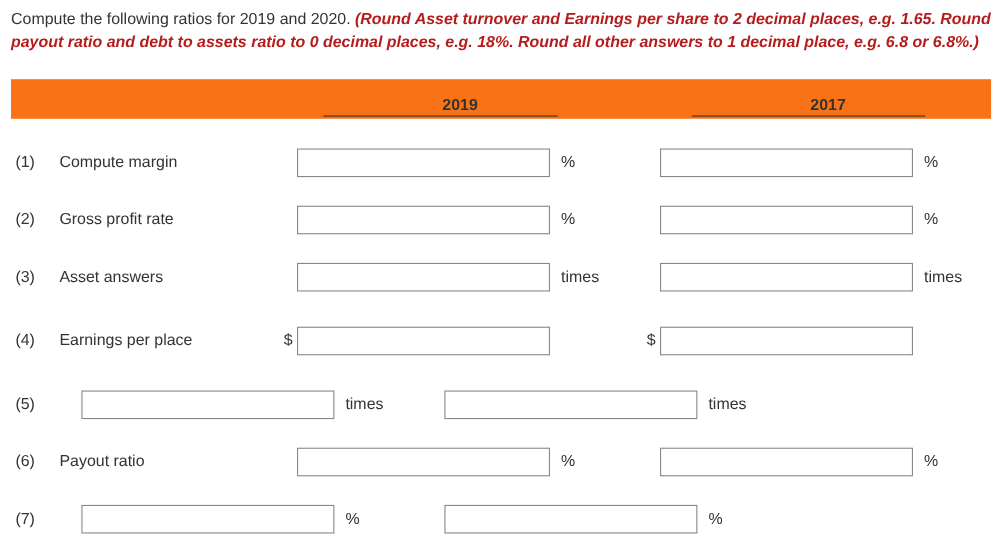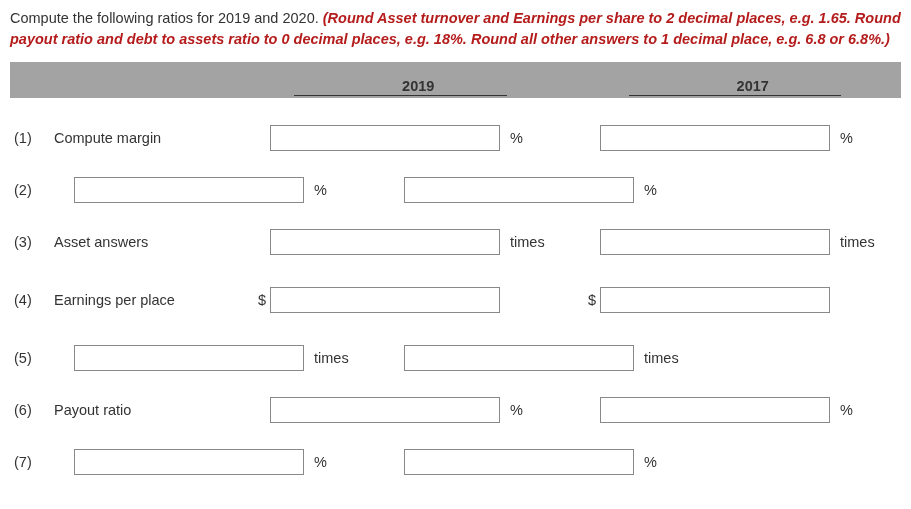--- a/index.html
+++ b/index.html
@@ -7,29 +7,29 @@
     margin: 0;
     padding: 8px 10px;
     font-family: Arial, Helvetica, sans-serif;
     font-size: 14.5px;
     color: #333;
     background: #fff;
     width: 911px;
   }
   .instructions {
     line-height: 1.45;
-    margin-bottom: 12px;
+    margin-bottom: 22px;
   }
   .instructions .emph {
     color: #b51c1c;
     font-weight: bold;
     font-style: italic;
   }
   .header-row {
-    background: #a3a3a3;
+    background: #f97316;
     height: 36px;
     display: flex;
     align-items: flex-end;
     padding-bottom: 4px;
     margin-bottom: 14px;
   }
   .header-label-col { width: 240px; }
   .header-year {
     font-weight: bold;
     text-align: center;
@@ -116,20 +116,21 @@
   <div class="input-col"><input type="text" value="" style=""></div>
   <div class="unit-col">%</div>
   <div class="gap-col"></div>
   <div class="prefix-col"></div>
   <div class="input-col"><input type="text" value="" style=""></div>
   <div class="unit-col">%</div>
 </div>
 
 <div class="row">
   <div class="num-col">(2)</div>
+  <div class="label-col">Gross profit rate</div>
   <div class="prefix-col"></div>
   <div class="input-col"><input type="text" value="" style=""></div>
   <div class="unit-col">%</div>
   <div class="gap-col"></div>
   <div class="prefix-col"></div>
   <div class="input-col"><input type="text" value="" style=""></div>
   <div class="unit-col">%</div>
 </div>
 
 <div class="row">

